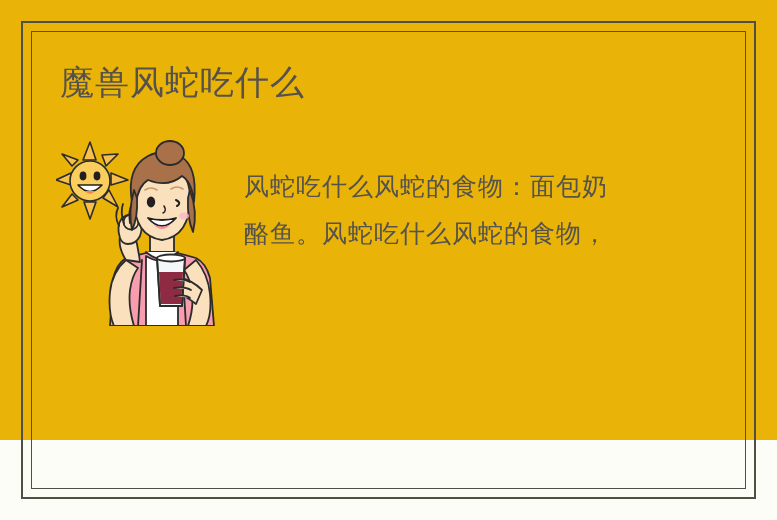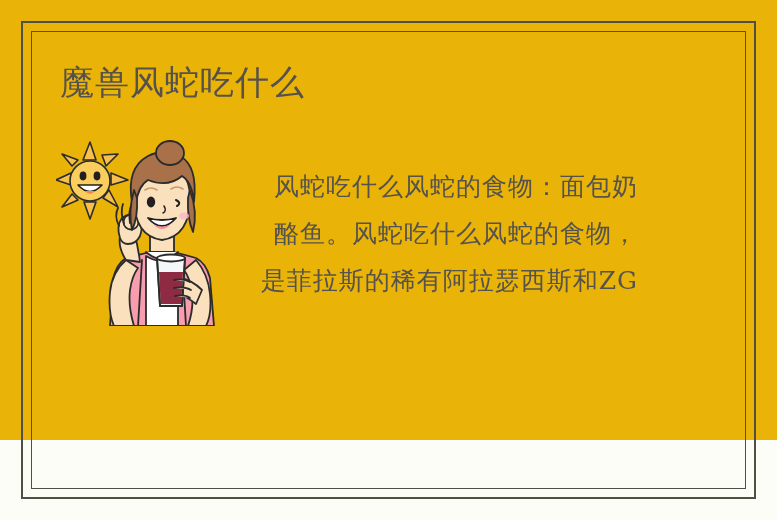--- a/index.html
+++ b/index.html
@@ -61,24 +61,24 @@
     left: 56px;
     top: 140px;
     width: 164px;
     height: 186px;
   }
   .illustration svg { display: block; }
 
   
   .body-text {
     position: absolute;
-    left: 218px;
+    left: 244px;
     top: 163px;
     width: 420px;
-    text-align: right;
+    text-align: left;
   }
   .body-line {
     font-family: "DejaVu Serif", "Liberation Serif", serif;
     font-size: 25px;
     line-height: 47px;
     color: #55534c;
     letter-spacing: 1px;
     white-space: nowrap;
   }
 </style>
@@ -185,16 +185,15 @@
 
         <ellipse cx="128" cy="76" rx="5" ry="3.4" fill="#f9b9c4" opacity="0.85"></ellipse>
       </g>
 
     </svg>
   </div>
 
   <div class="body-text">
     <div class="body-line">风蛇吃什么风蛇的食物：面包奶</div>
     <div class="body-line">酪鱼。风蛇吃什么风蛇的食物，</div>
-    <div class="body-line">是菲拉斯的稀有阿拉瑟西斯和ZG</div>
   </div>
 
 </div>
 
 </body></html>

